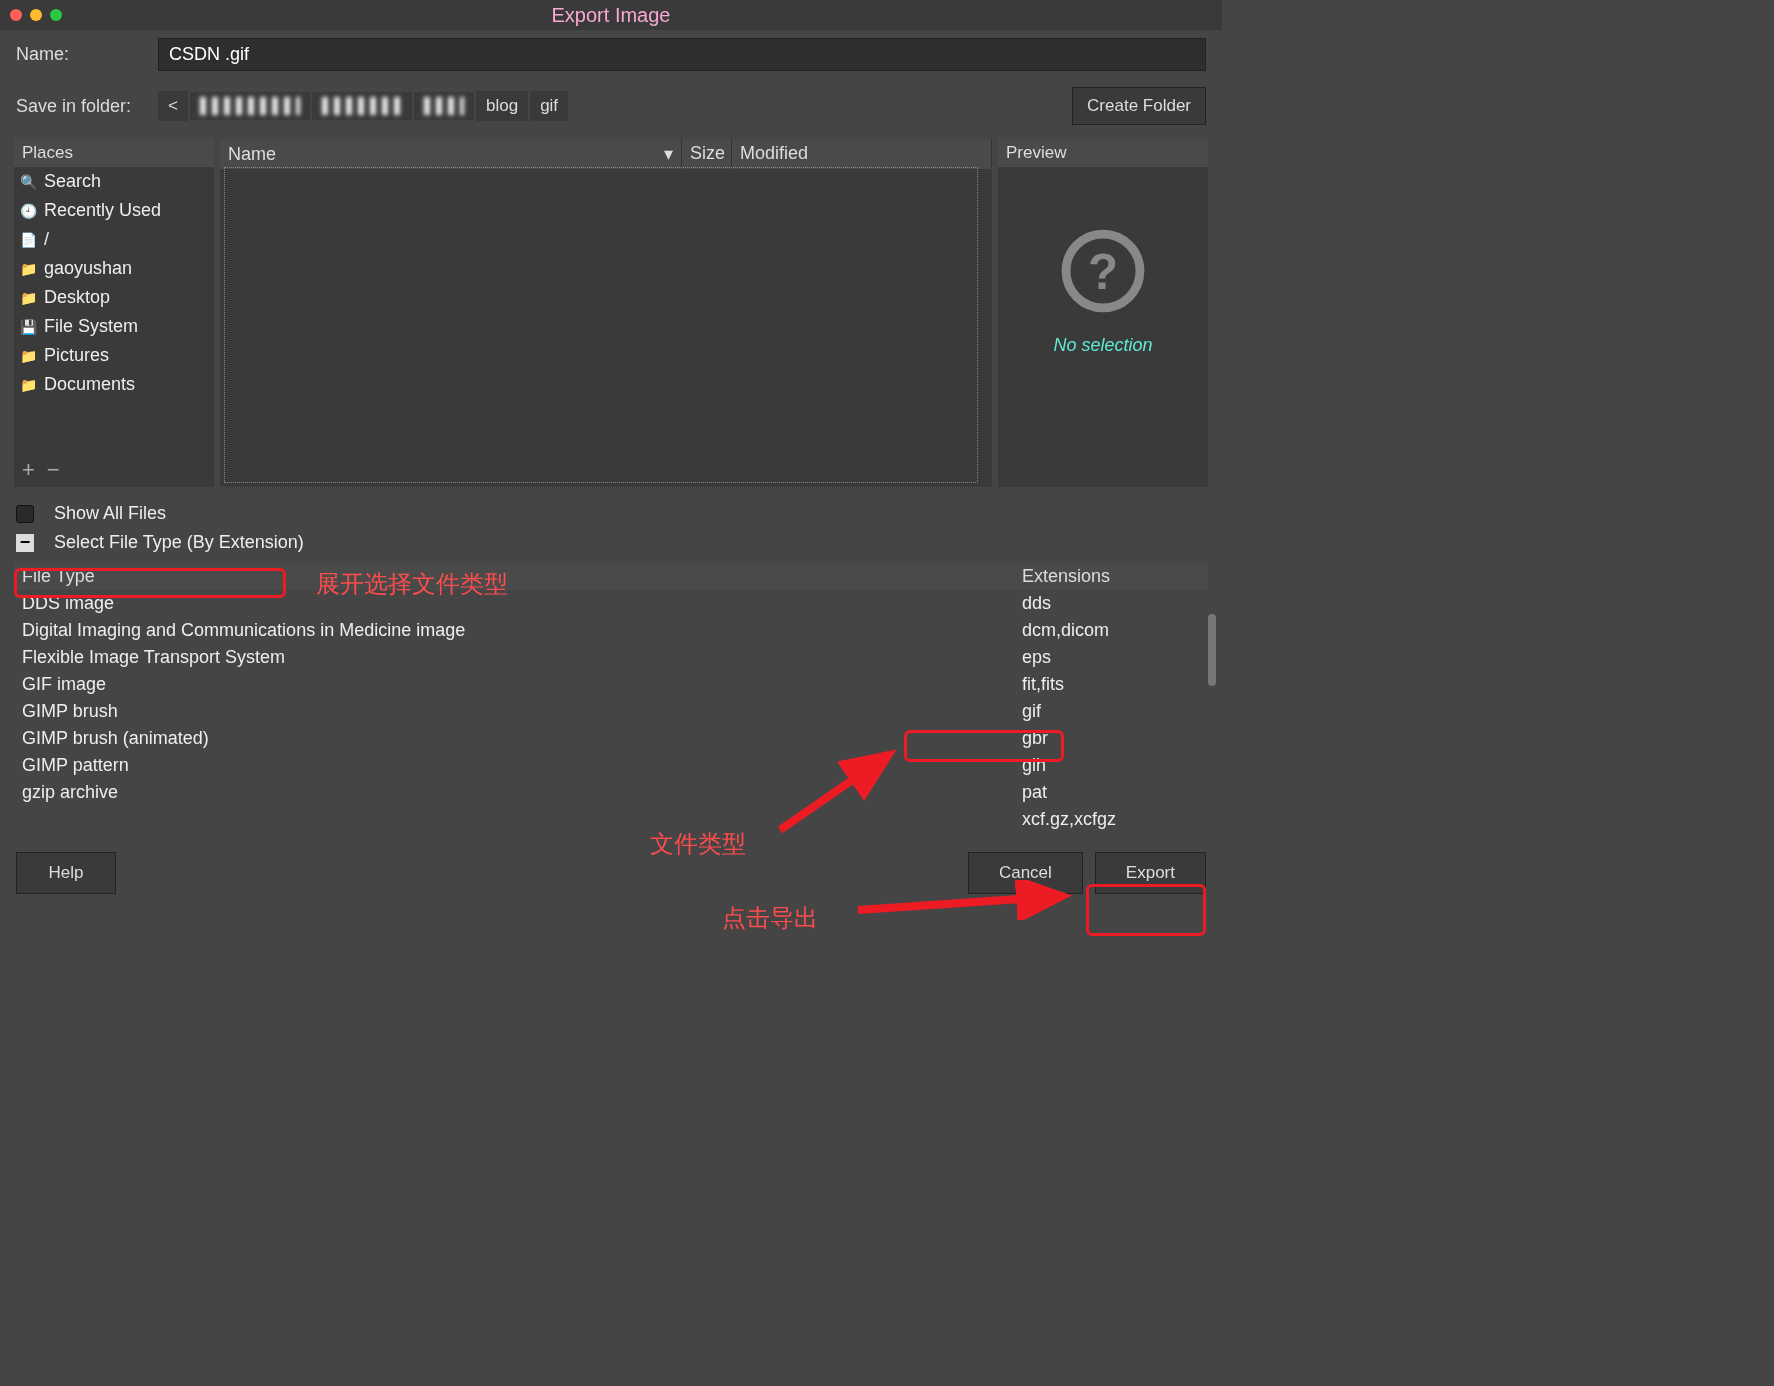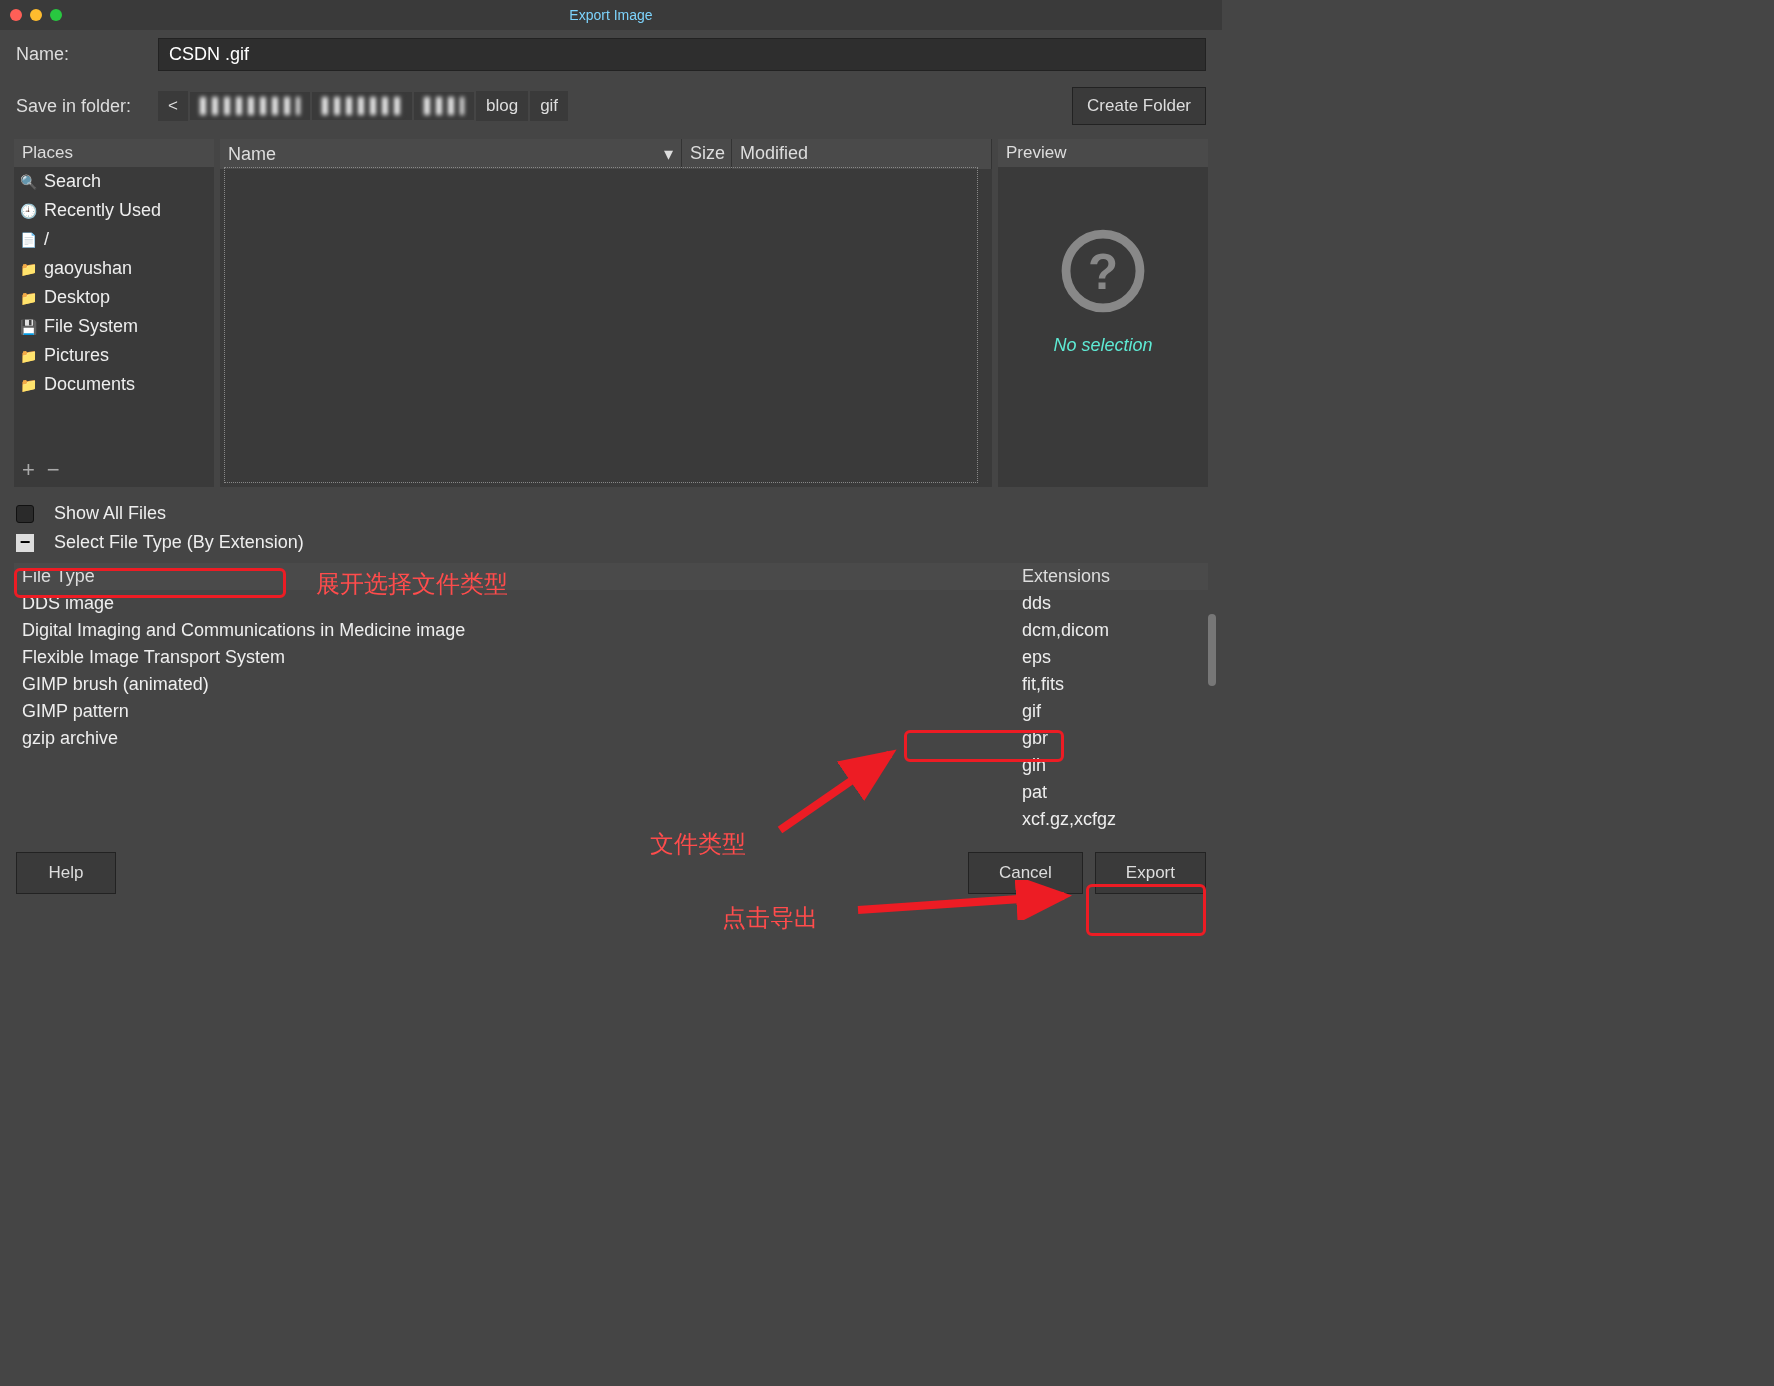--- a/index.html
+++ b/index.html
@@ -9,21 +9,21 @@
   font-size: 18px; width: 1222px; height: 962px; overflow: hidden;
   position: relative;
 }
 .titlebar {
   height: 30px; background: #3a3a3a; display: flex; align-items: center;
   position: relative; padding: 0 10px;
 }
 .traffic { display: flex; gap: 8px; }
 .dot { width: 12px; height: 12px; border-radius: 50%; }
 .r { background: #ff5f57; } .y { background: #febc2e; } .g { background: #28c840; }
-.title-text { position: absolute; left: 50%; transform: translateX(-50%); color: #7dd3fc; font-size: 14px; }
+.title-text { position: absolute; left: 50%; transform: translateX(-50%); color: #f9a8d4; font-size: 20px; }
 .row { display: flex; align-items: center; padding: 8px 16px; gap: 22px; }
 .label { flex: 0 0 120px; color: #ddd; }
 .name-input {
   flex: 1; background: #2e2e2e; color: #fff; border: 1px solid #222;
   padding: 5px 10px; font-size: 18px;
 }
 .crumbs { display: flex; gap: 2px; align-items: center; }
 .crumb {
   background: #3a3a3a; padding: 5px 10px; color: #ddd; font-size: 17px;
   line-height: 20px; display: inline-flex; align-items: center; justify-content: center;
@@ -194,20 +194,22 @@
   </div>
 </div>
 
 <div class="ft-table">
   <div class="ft-left">
     <div class="ft-head">File Type</div>
     <div class="ft-body" id="ft-types">
         <div class="ft-row">DDS image</div>
         <div class="ft-row">Digital Imaging and Communications in Medicine image</div>
         <div class="ft-row">Flexible Image Transport System</div>
+        <div class="ft-row">GIF image</div>
+        <div class="ft-row">GIMP brush</div>
         <div class="ft-row">GIMP brush (animated)</div>
         <div class="ft-row">GIMP pattern</div>
         <div class="ft-row">gzip archive</div>
       </div>
   </div>
   <div class="ft-right">
     <div class="ft-head">Extensions</div>
     <div class="ft-body" id="ft-exts">
         <div class="ft-row">dds</div>
         <div class="ft-row">dcm,dicom</div>

